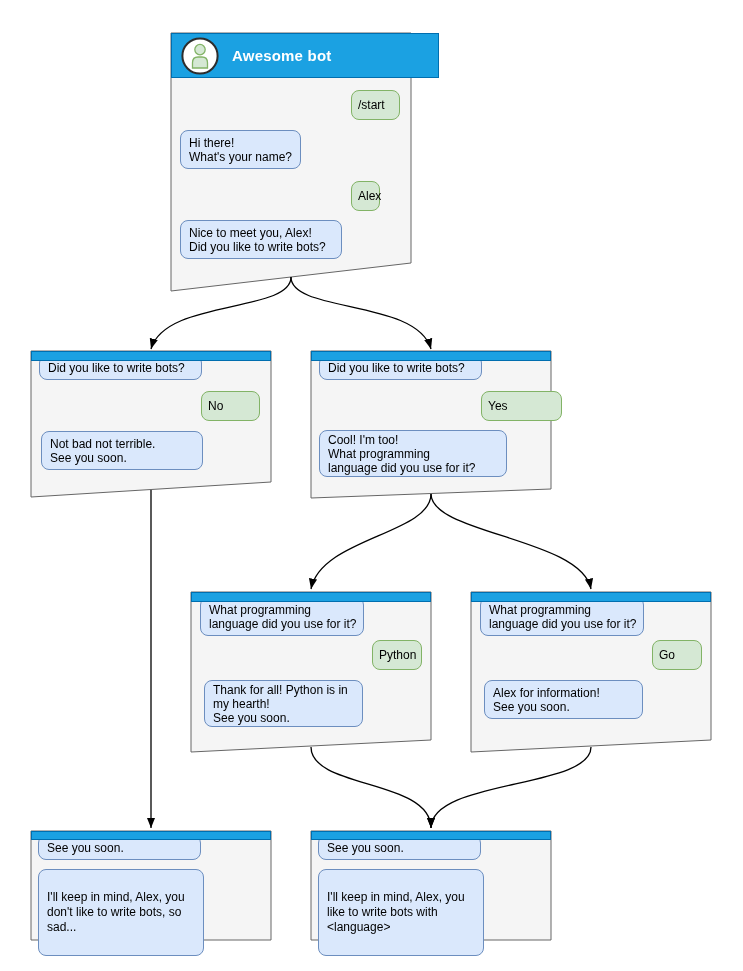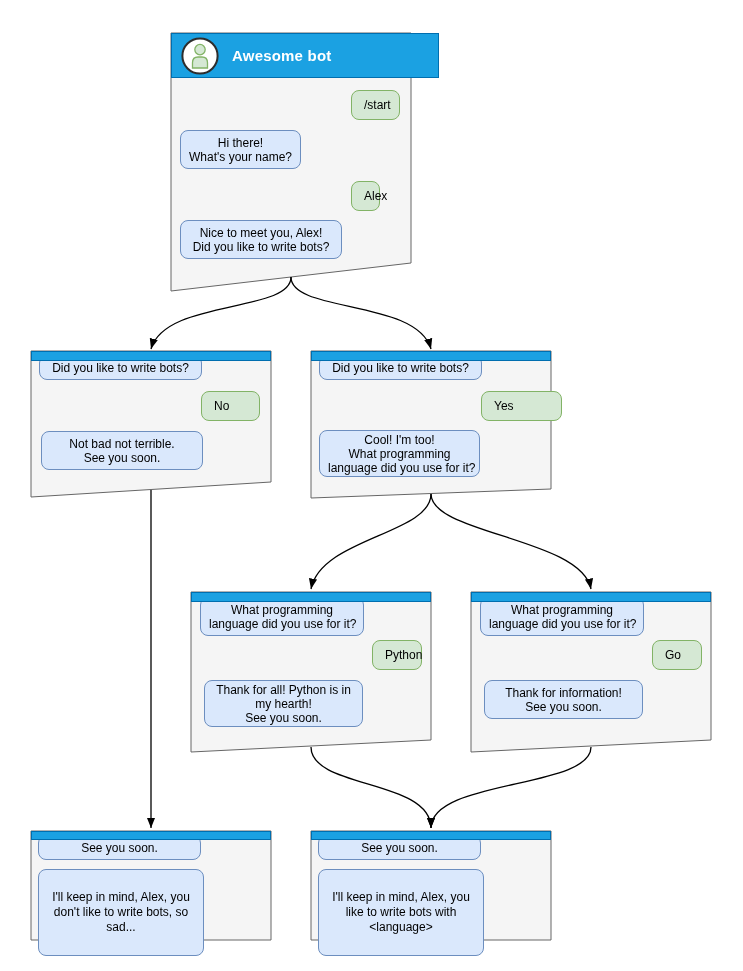--- a/index.html
+++ b/index.html
@@ -31,28 +31,27 @@
   .avatar{display:inline-block;width:38px;height:38px;line-height:0;}
   .bubble{
     position:absolute;z-index:2;box-sizing:border-box;
     font-size:12px;line-height:14px;color:#000;
     border-radius:8px;white-space:pre;
   }
   .bubble.bot{
     background:var(--bot-bubble-fill,#dae8fc);
     border:1px solid var(--bot-bubble-stroke,#6c8ebf);
     padding:5px 8px 4px 8px;
-    text-align:center;
   }
   .bubble.bot.tight{padding-top:2px;padding-bottom:1px;}
   .bubble.bot.roomy{padding:20px 8px;line-height:15px;}
   .bubble.user{
     background:var(--user-bubble-fill,#d5e8d4);
     border:1px solid var(--user-bubble-stroke,#82b366);
-    display:flex;align-items:center;padding:0 12px;
+    display:flex;align-items:center;padding:0 6px;
   }
   .arrow{fill:none;stroke:var(--arrow,#000000);stroke-width:1.3px;}
   .frame{fill:var(--box-fill,#f5f5f5);stroke:var(--box-stroke,#666666);stroke-width:1px;}
 </style>
 </head>
 <body>
 
 <div id="canvas">
 
   <svg id="layer" width="743" height="971" viewBox="0 0 743 971">
@@ -106,21 +105,21 @@
     <div class="bubble user" style="left:201px;top:391px;width:59px;height:30px;">No</div>
     <div class="bubble bot" style="left:41px;top:431px;width:162px;">Not bad not terrible.
 See you soon.</div>
   </div>
 
   
   <div class="window">
     <div class="strip" style="left:311px;top:351px;width:240px;height:10px;"></div>
     <div class="bubble bot" style="left:319px;top:355px;width:163px;">Did you like to write bots?</div>
     <div class="bubble user" style="left:481px;top:391px;width:81px;height:30px;">Yes</div>
-    <div class="bubble bot tight" style="left:319px;top:430px;width:161px;">Cool! I'm too!
+    <div class="bubble bot tight" style="left:319px;top:430px;width:188px;">Cool! I'm too!
 What programming
 language did you use for it?</div>
   </div>
 
   
   <div class="window">
     <div class="strip" style="left:191px;top:592px;width:240px;height:10px;"></div>
     <div class="bubble bot" style="left:200px;top:597px;width:164px;">What programming
 language did you use for it?</div>
     <div class="bubble user" style="left:372px;top:640px;width:50px;height:30px;">Python</div>
@@ -128,21 +127,21 @@
 my hearth!
 See you soon.</div>
   </div>
 
   
   <div class="window">
     <div class="strip" style="left:471px;top:592px;width:240px;height:10px;"></div>
     <div class="bubble bot" style="left:480px;top:597px;width:164px;">What programming
 language did you use for it?</div>
     <div class="bubble user" style="left:652px;top:640px;width:50px;height:30px;text-align:center;">Go</div>
-    <div class="bubble bot" style="left:484px;top:680px;width:159px;">Thank for information!
+    <div class="bubble bot" style="left:484px;top:680px;width:159px;">Alex for information!
 See you soon.</div>
   </div>
 
   
   <div class="window">
     <div class="strip" style="left:31px;top:831px;width:240px;height:9px;"></div>
     <div class="bubble bot" style="left:38px;top:835px;width:163px;">See you soon.</div>
     <div class="bubble bot roomy" style="left:38px;top:869px;width:166px;">I'll keep in mind, Alex, you
 don't like to write bots, so
 sad...</div>

